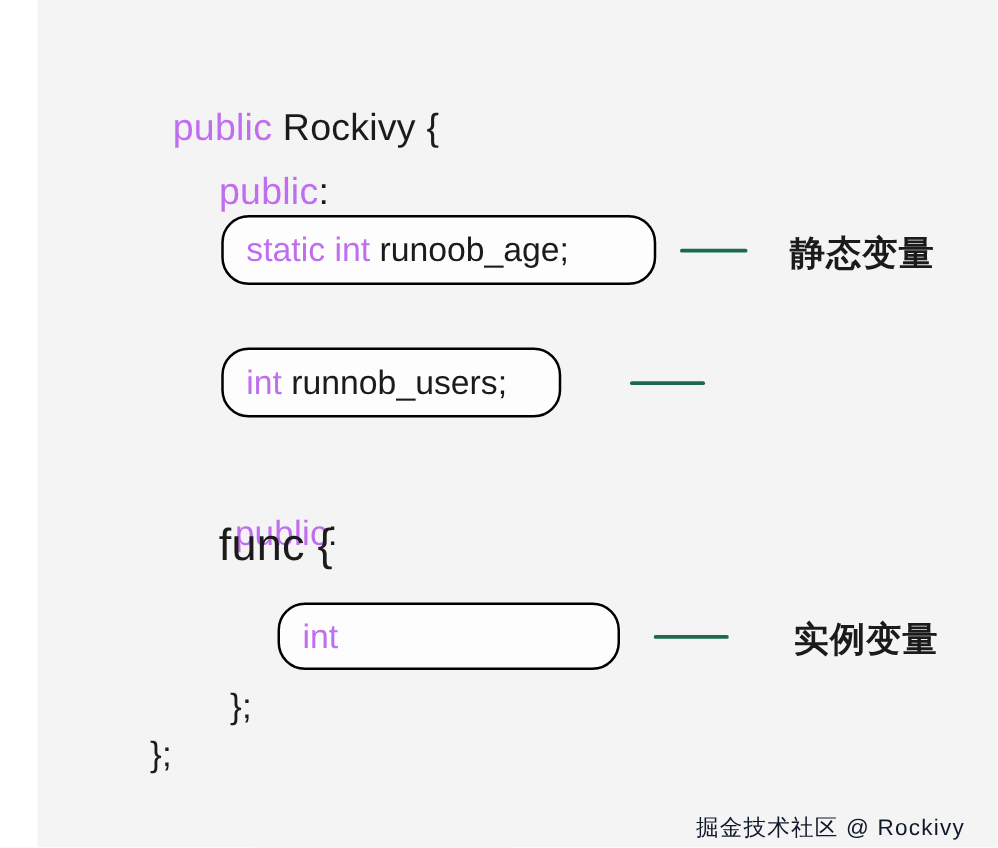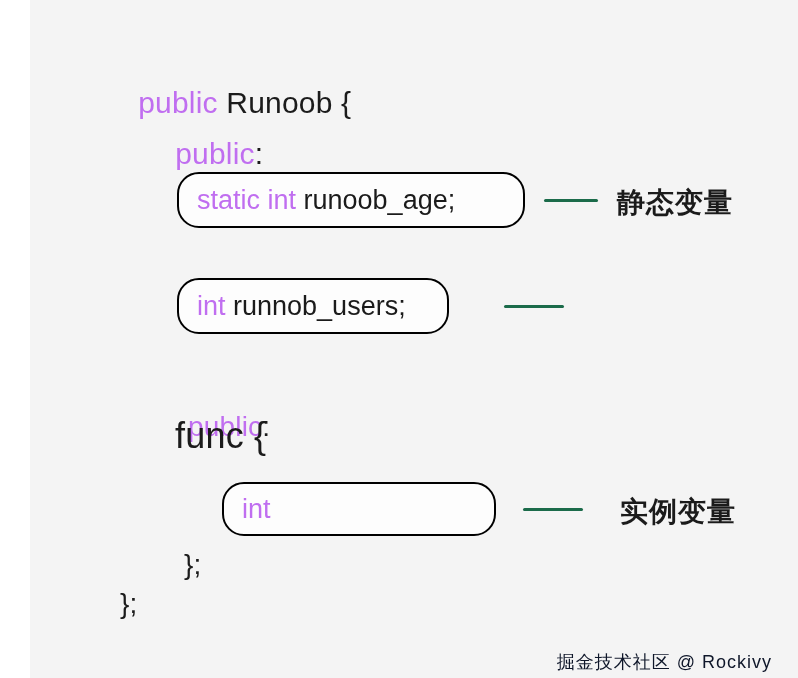--- a/index.html
+++ b/index.html
@@ -56,20 +56,21 @@
   }
 
   
   .annotation {
     position: absolute;
     font-size: 28px;
     font-weight: bold;
     color: #1b1b1b;
     white-space: pre;
     letter-spacing: 1px;
+    margin-left: 15px;
   }
 
   
   #watermark {
     position: absolute;
     right: 26px;
     bottom: 4px;
     font-size: 18px;
     color: #0f172a;
     white-space: pre;
@@ -77,21 +78,21 @@
   }
 </style>
 </head>
 <body>
 
 <div id="canvas">
 
   <div id="left-gutter"></div>
 
   <div class="code-line" style="left:104px; top:52px;">
-    <span class="kw">public</span><span> Runoob {</span>
+    <span class="kw">public</span><span> Rockivy {</span>
   </div>
 
   <div class="code-line" style="left:141px; top:103px;">
     <span class="kw">public</span><span>:</span>
   </div>
 
   <div class="decl-box" style="left:177px; top:172px; width:348px; height:56px;">
     <span class="kw">static int</span><span> runoob_age;</span>
   </div>
   <div class="connector" style="left:544px; top:199px; width:54px;"></div>

